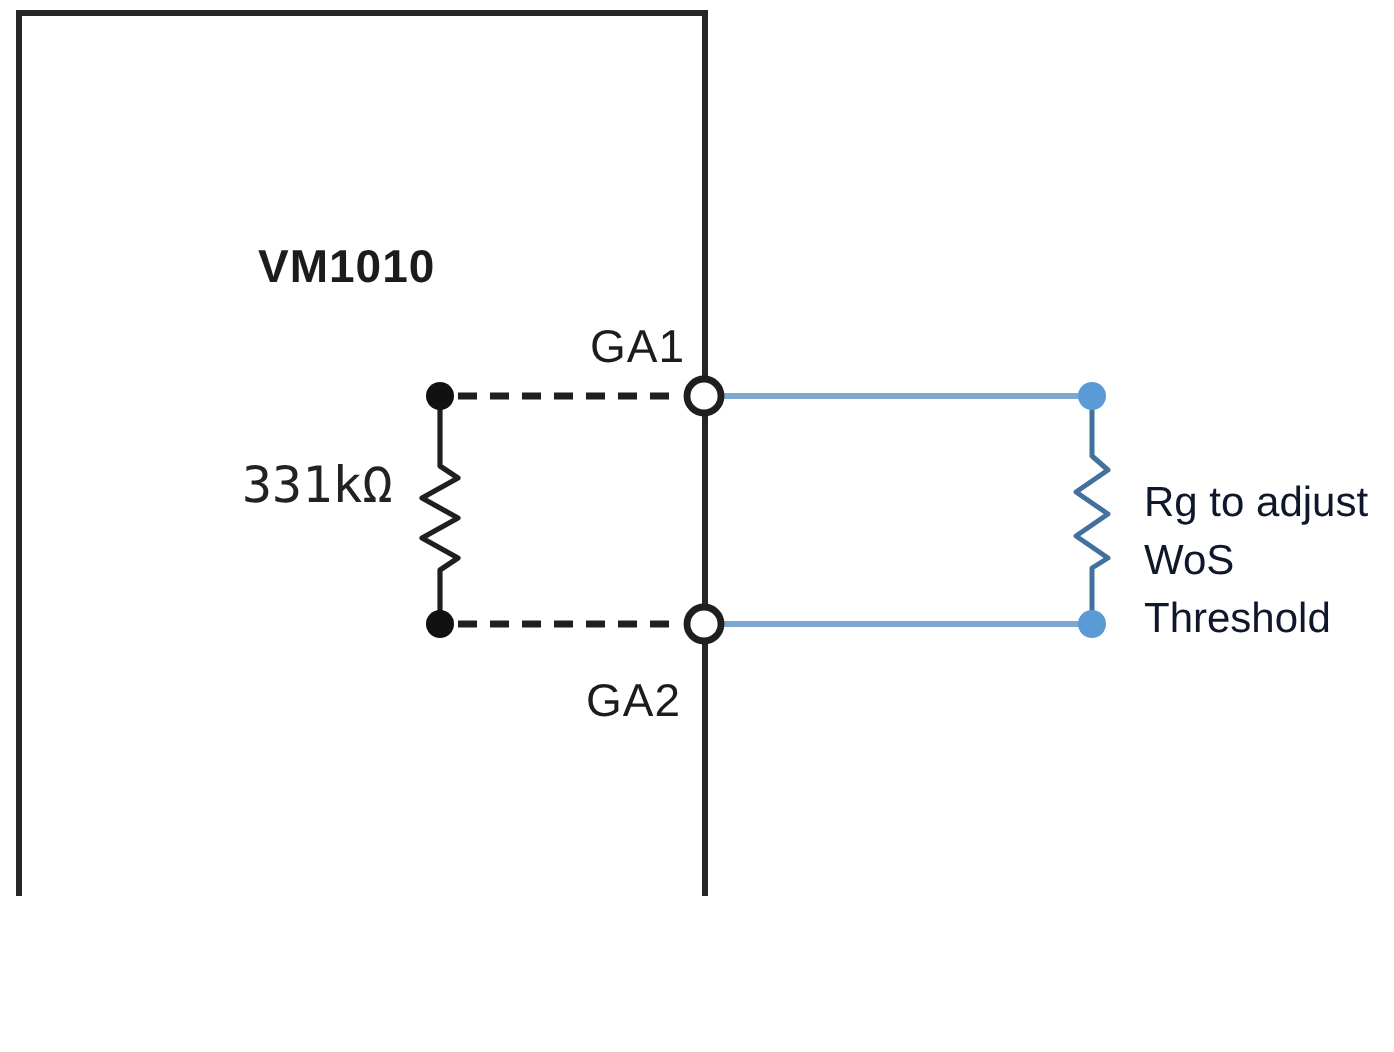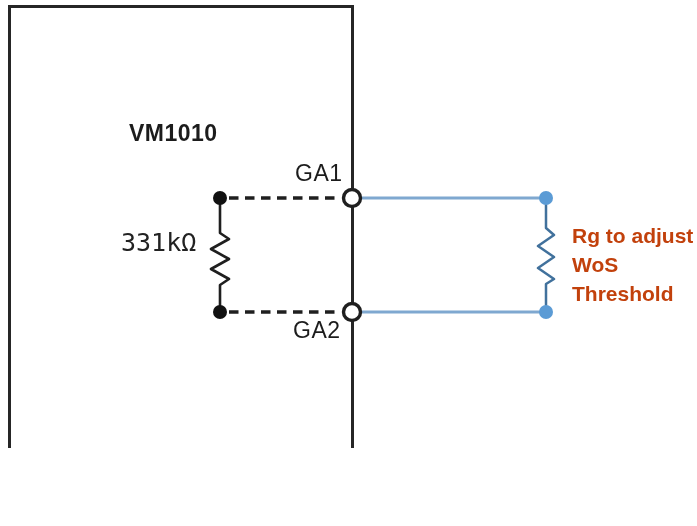--- a/index.html
+++ b/index.html
@@ -38,39 +38,39 @@
     font-size: 23px;
     font-weight: 400;
     letter-spacing: 0.5px;
   }
   .pin-ga1 {
     left: 295px;
     top: 160px;
   }
   .pin-ga2 {
     left: 293px;
-    top: 317px;
+    top: 337px;
   }
   .resistor-value {
     left: 121px;
     top: 228px;
     font-family: "DejaVu Sans Mono", monospace;
     font-size: 25px;
     font-weight: 400;
     color: #222222;
   }
   .annotation {
     position: absolute;
     left: 572px;
-    top: 221px;
+    top: 237px;
     width: 125px;
     font-size: 21px;
-    font-weight: 700;
+    font-weight: 400;
     line-height: 29px;
-    color: #c2410c;
+    color: #0f172a;
     white-space: pre-line;
   }
 </style>
 </head>
 <body>
 
 <div class="canvas">
 
   <svg class="schematic-svg" viewBox="0 0 697 526" xmlns="http://www.w3.org/2000/svg">
 

